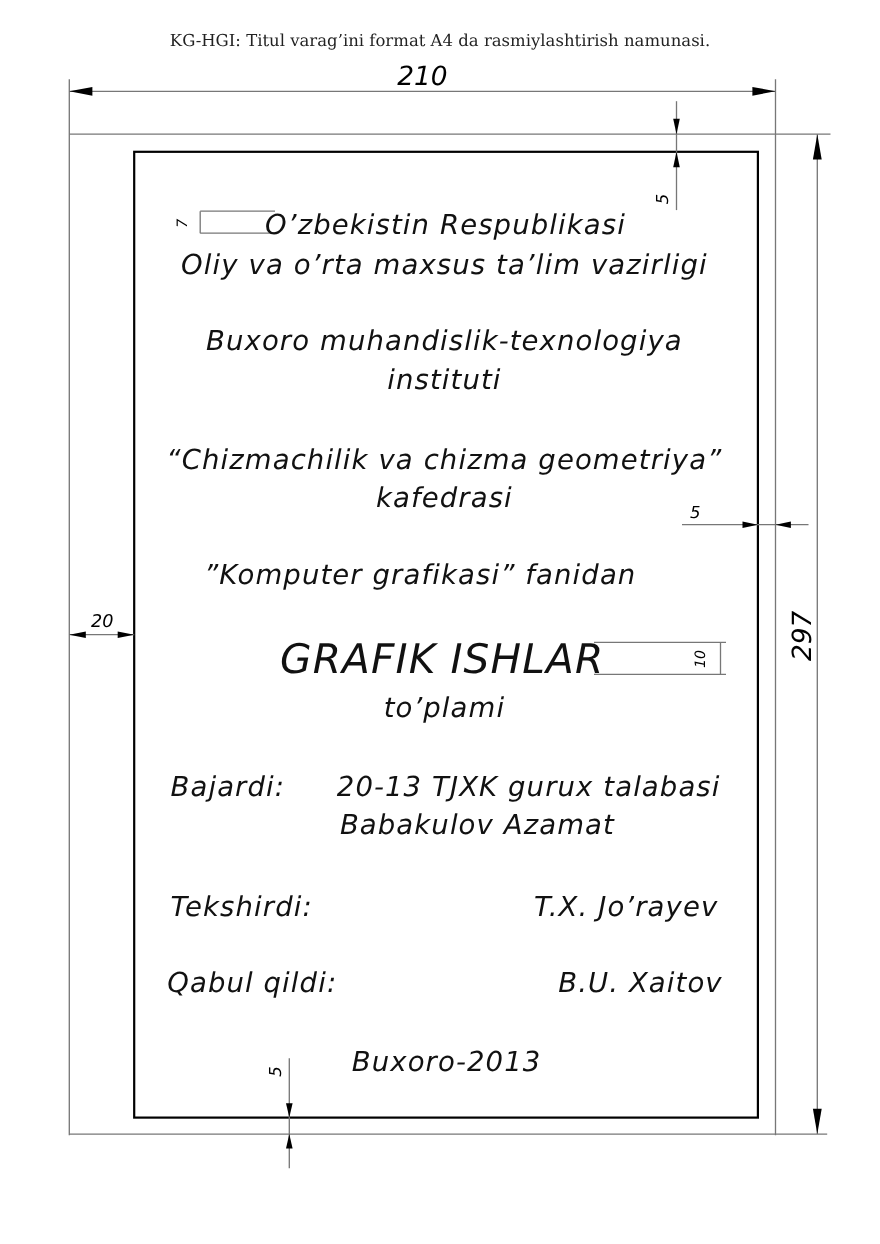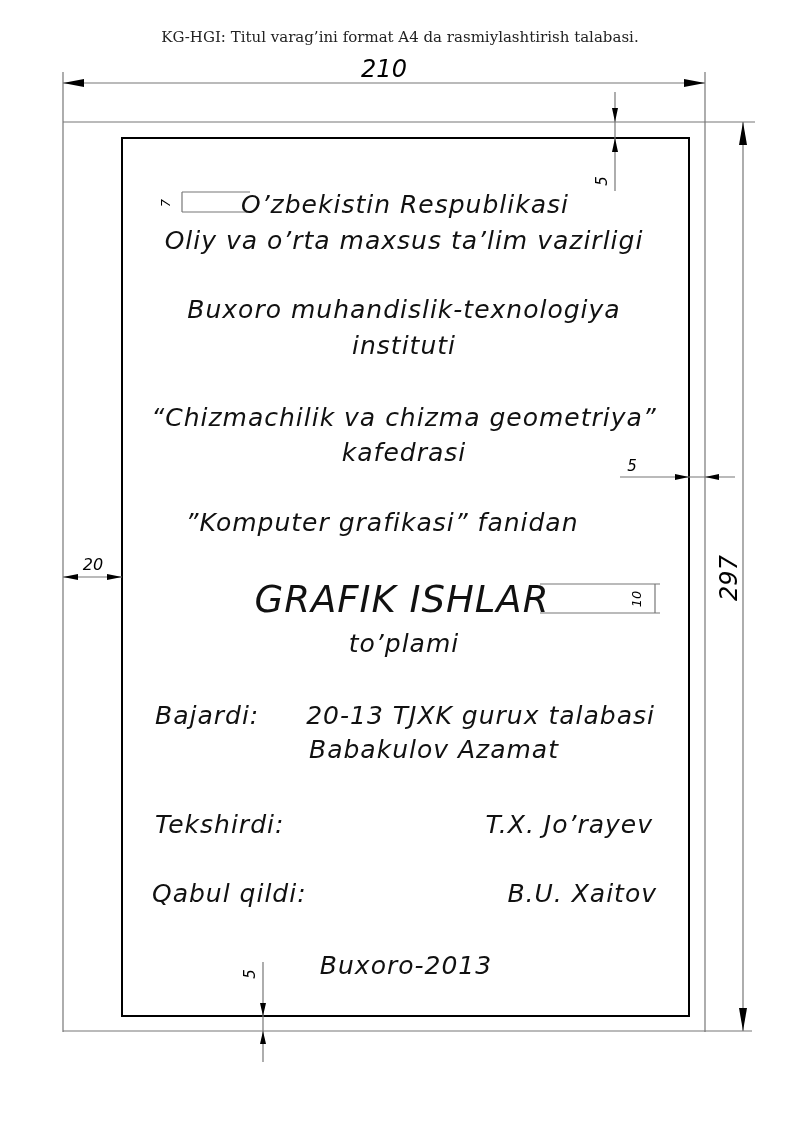--- a/index.html
+++ b/index.html
@@ -9,21 +9,21 @@
   svg { position:absolute; left:0; top:0; }
   .dim { font-family:"DejaVu Sans", sans-serif; font-style:italic; fill:#000; }
   .t { font-family:"DejaVu Sans", sans-serif; font-style:oblique; fill:#111; letter-spacing:1px; }
   .thin { stroke:#777; stroke-width:1.2; fill:none; }
   .thick { stroke:#000; stroke-width:2; fill:none; }
   .arr { fill:#000; }
 </style>
 </head>
 <body>
 
-<div class="caption">KG-HGI: Titul varag’ini format A4 da rasmiylashtirish talabasi.</div>
+<div class="caption">KG-HGI: Titul varag’ini format A4 da rasmiylashtirish namunasi.</div>
 
 <svg width="800" height="1131" viewBox="0 0 800 1131">
 
   <g>
     <line class="thin" x1="63" y1="72" x2="63" y2="1032"></line>
     <line class="thin" x1="705" y1="72" x2="705" y2="1032"></line>
     <line class="thin" x1="63" y1="122" x2="755" y2="122"></line>
     <line class="thin" x1="63" y1="1031" x2="752" y2="1031"></line>
   </g>
 

